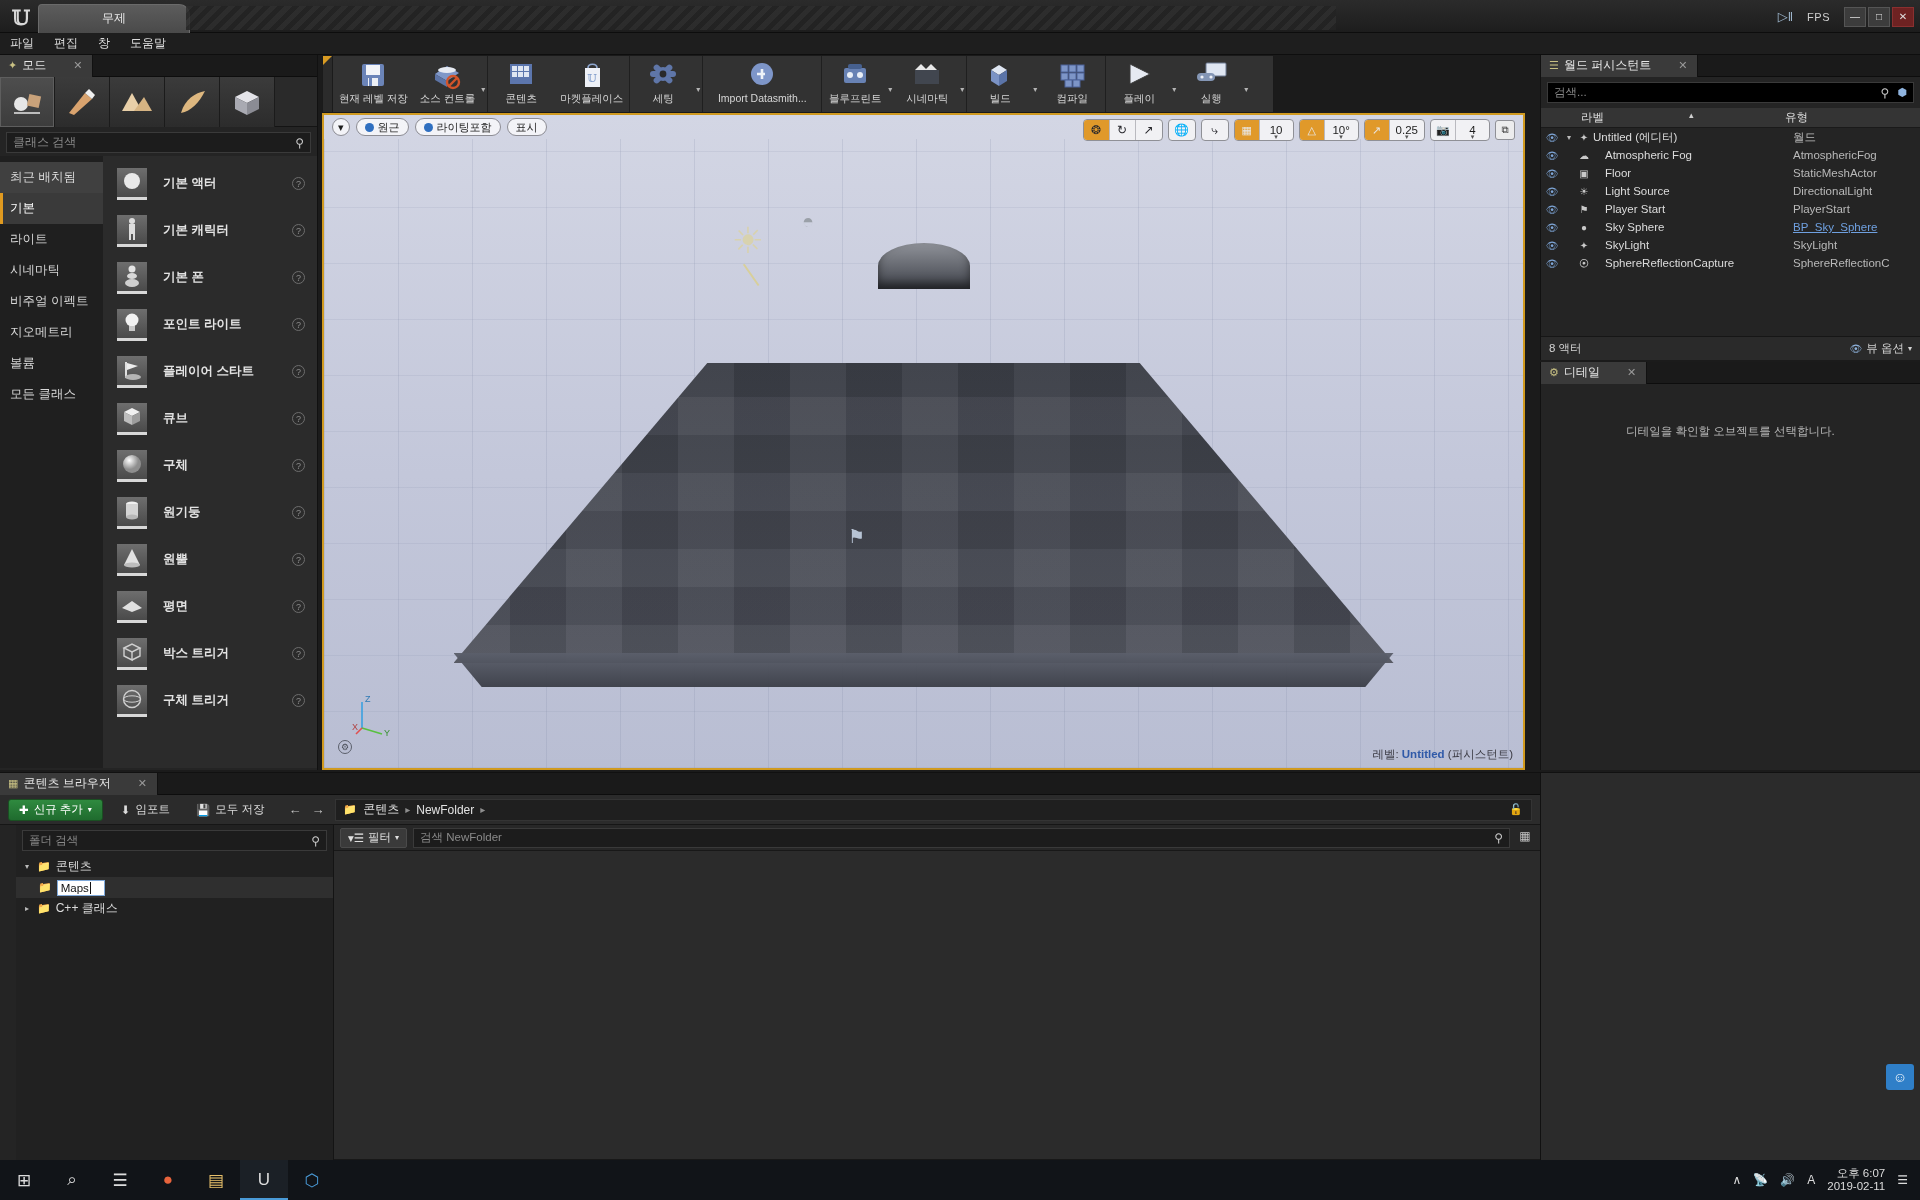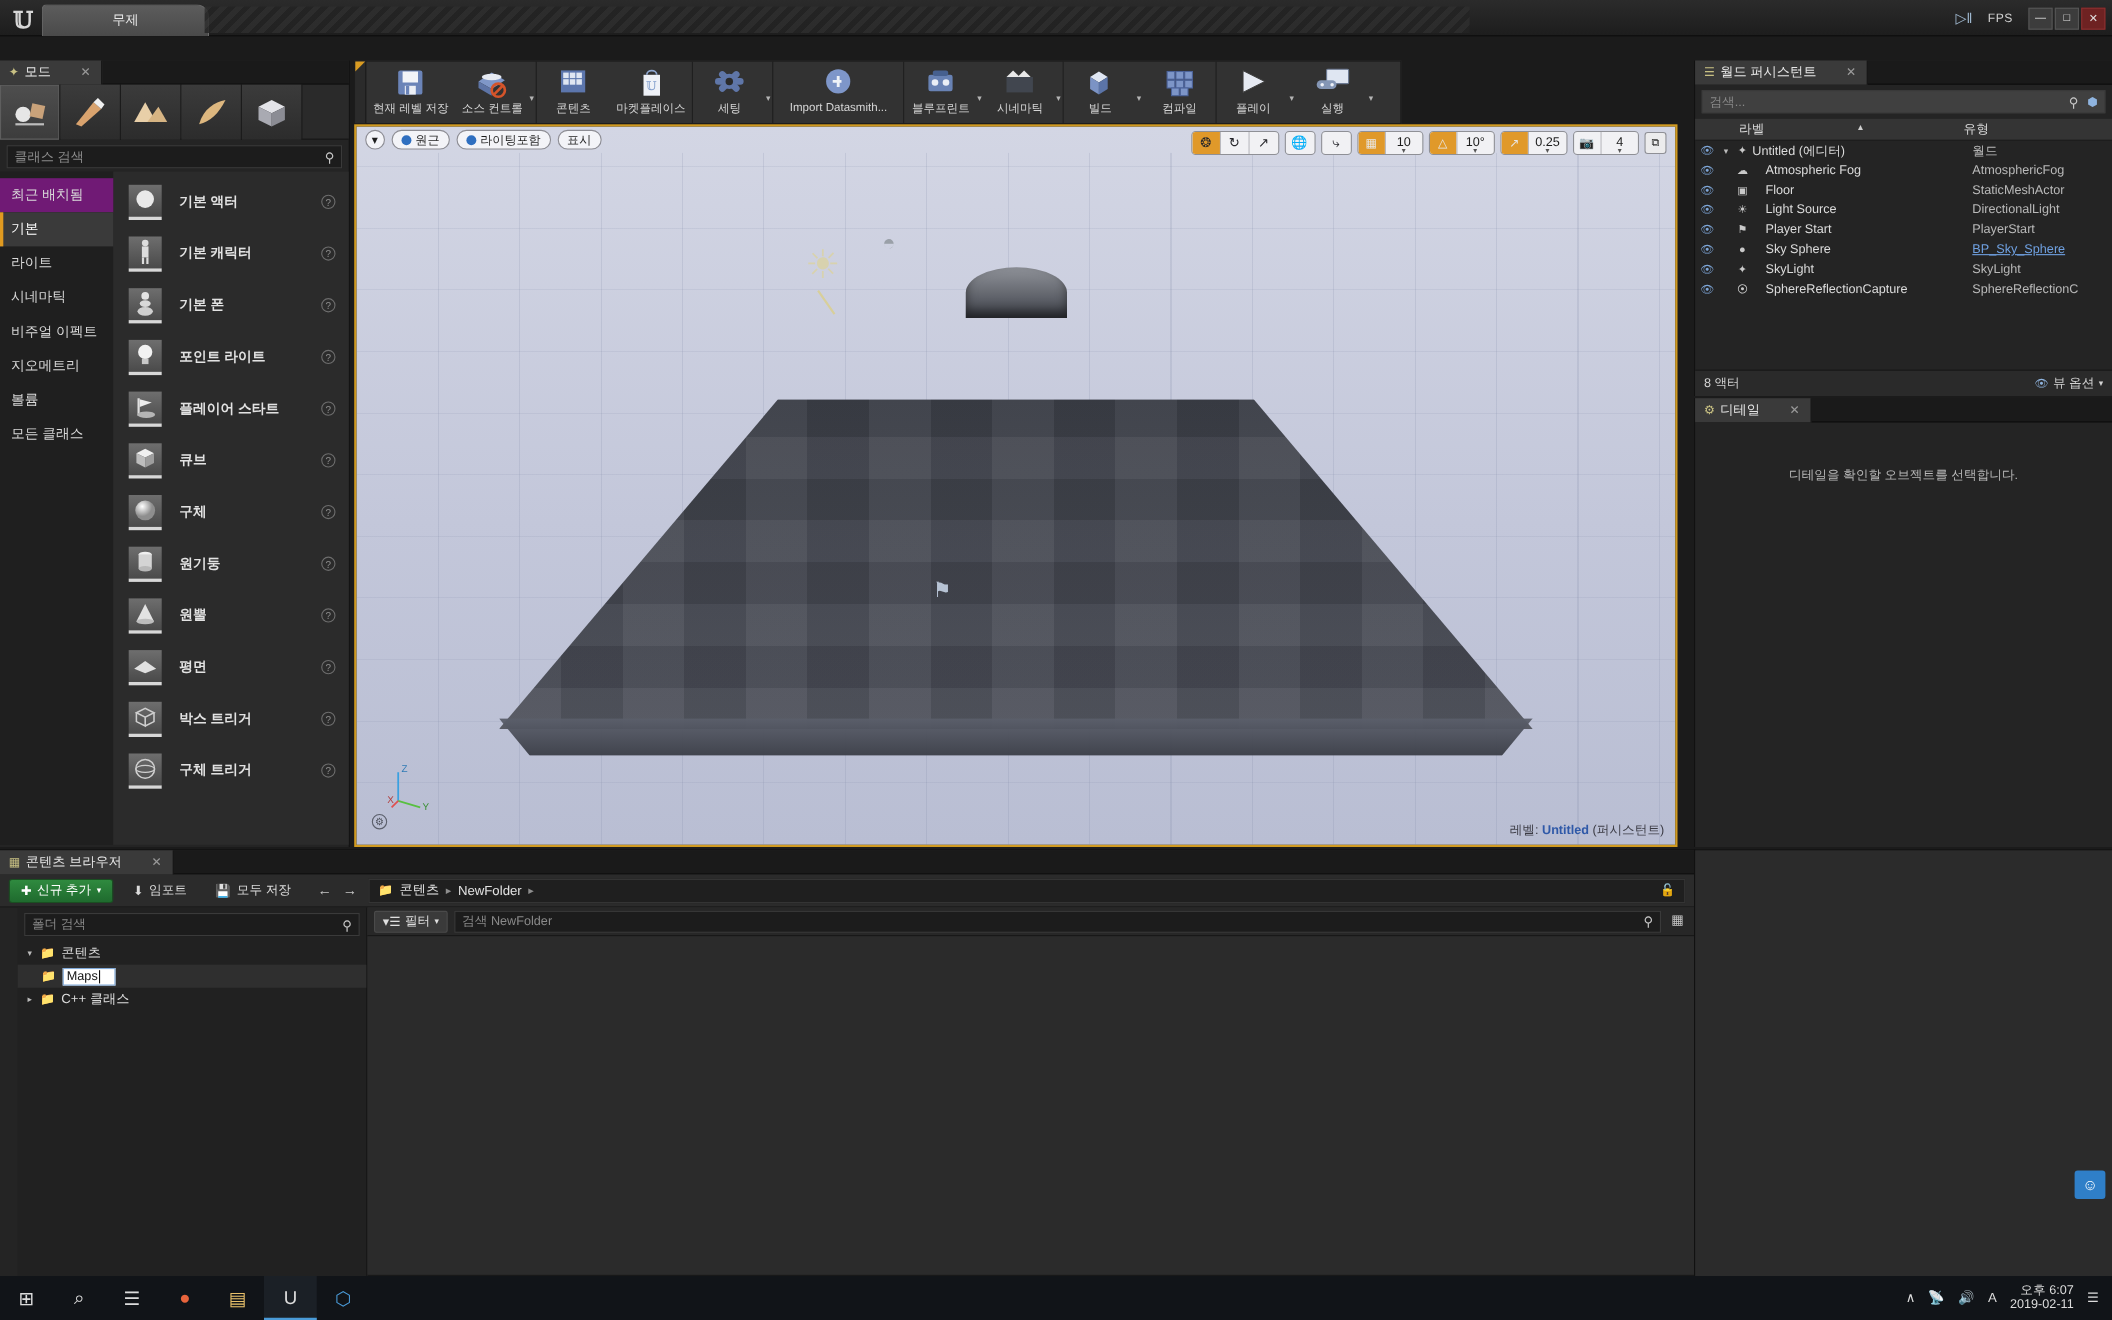--- a/index.html
+++ b/index.html
@@ -95,21 +95,21 @@
   .modes-body { display: flex; height: 612px; }
   .cat-list { width: 103px; background: #1f1f1f; padding-top: 6px; }
   .cat-item {
     height: 31px; display: flex; align-items: center; padding-left: 10px;
     font-size: 12.5px; color: #d9d9d9; position: relative;
   }
   .cat-item.sel { background: #3a3a3a; color: #fff; }
   .cat-item.sel::before {
     content: ""; position: absolute; left: 0; top: 0; bottom: 0; width: 3px; background: #e09a20;
   }
-  .cat-item.hl { background: #701a75; }
+  .cat-item.hl { background: #404040; }
 
   .place-list { flex: 1; background: #2b2b2b; padding-top: 4px; overflow: hidden; }
   .place-row {
     height: 47px; display: flex; align-items: center; padding: 0 8px 0 14px;
     position: relative;
   }
   .pr-thumb {
     width: 30px; height: 32px; background: linear-gradient(#6e6e6e, #4a4a4a);
     border-bottom: 3px solid #d8d8d8;
     display: flex; align-items: center; justify-content: center;
@@ -262,21 +262,21 @@
     border-radius: 50%; border: 1px solid #5b5f6b; color: #4b4f59;
     font-size: 9px; display: flex; align-items: center; justify-content: center;
   }
 
   
   .outliner {
     position: absolute; left: 1540px; top: 55px; width: 380px; height: 305px;
     background: #242424; border-left: 1px solid #111;
   }
   .out-search {
-    margin: 5px 6px; height: 21px; background: #404040; border: 1px solid #3a3a3a;
+    margin: 5px 6px; height: 21px; background: #000000; border: 1px solid #3a3a3a;
     display: flex; align-items: center; padding: 0 6px; justify-content: space-between;
   }
   .out-search .ph { font-size: 11.5px; color: #8a8a8a; }
   .out-head {
     display: flex; height: 20px; background: #343434; border-bottom: 1px solid #1a1a1a;
     font-size: 11.5px; color: #dcdcdc; align-items: center;
   }
   .out-head .c1 { width: 240px; padding-left: 40px; position: relative; }
   .out-head .c1::after {
     content: "\25B4"; position: absolute; left: 148px; top: 0px; font-size: 9px; color: #cfcfcf;
@@ -419,20 +419,26 @@
     <div class="tab-stripes"></div>
     <div class="title-right">
       <span class="cast-icon">▷‖</span>
       <span class="fps-label">FPS</span>
       <div class="win-btn">—</div>
       <div class="win-btn">□</div>
       <div class="win-btn close">✕</div>
     </div>
   </div>
 
+  <div class="menubar">
+    <span class="mi">파일</span>
+    <span class="mi">편집</span>
+    <span class="mi">창</span>
+    <span class="mi">도움말</span>
+  </div>
 
   <div class="modes-panel">
     <div class="panel-tabbar">
       <div class="panel-tab">
         <span class="tico">✦</span>
         <span>모드</span>
         <span class="tclose">✕</span>
       </div>
     </div>
 

